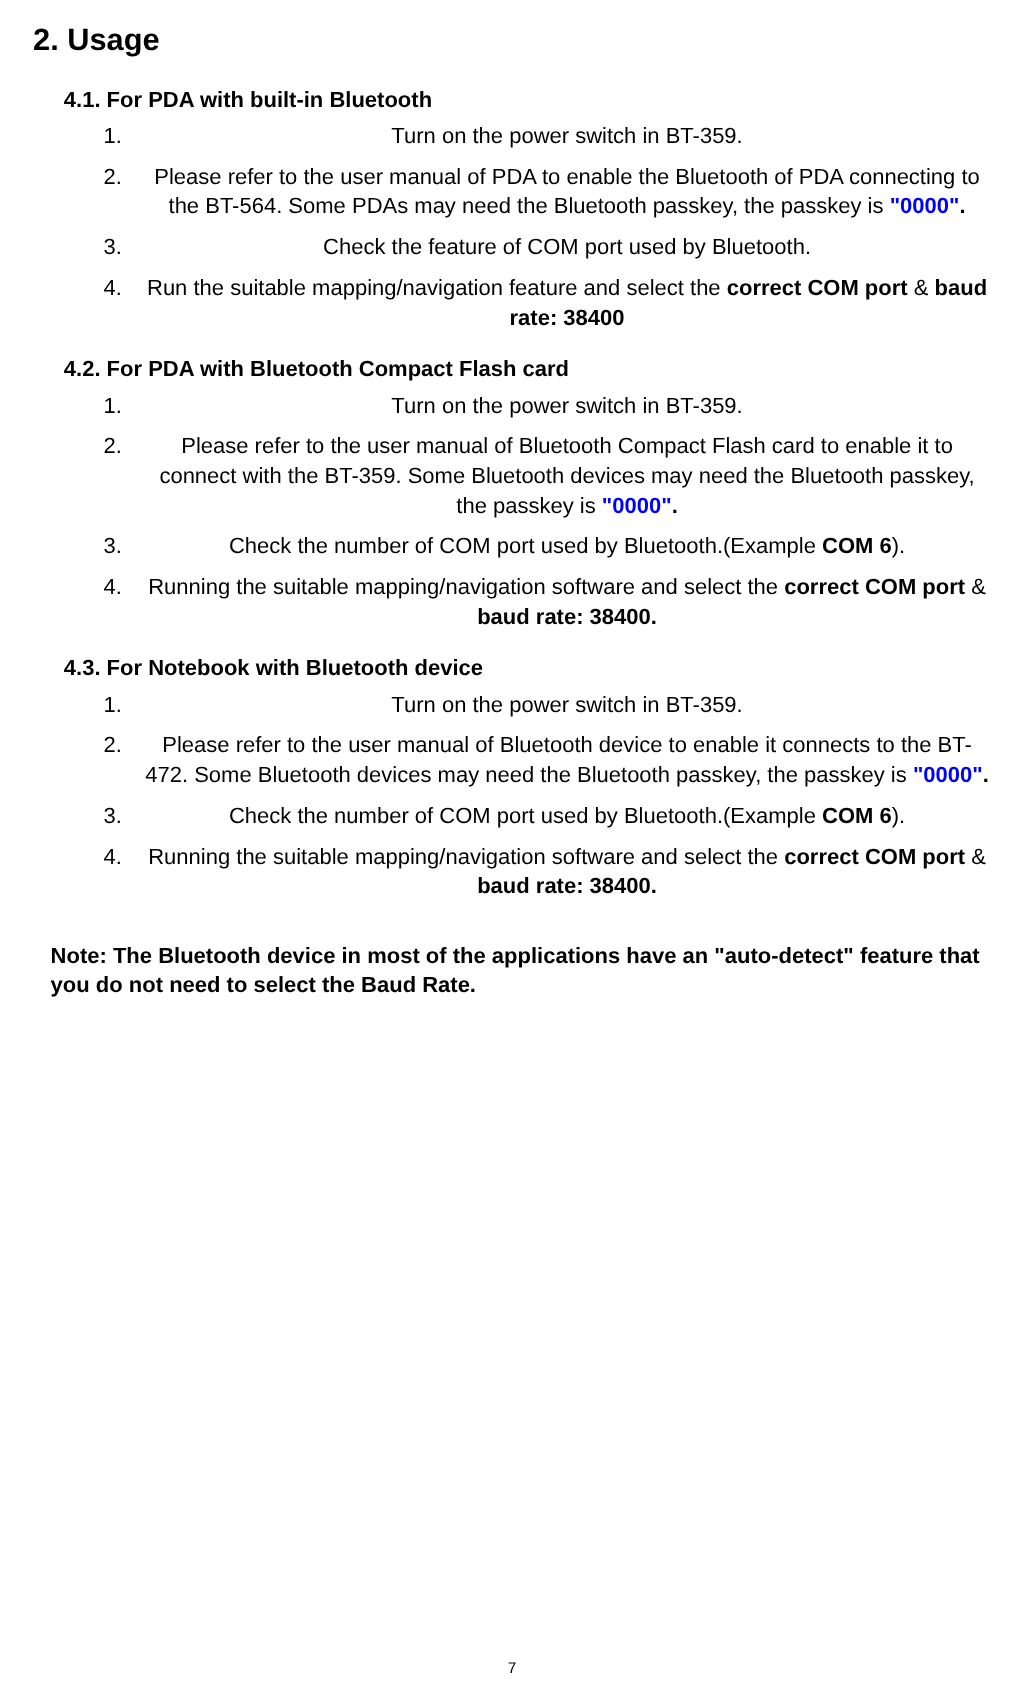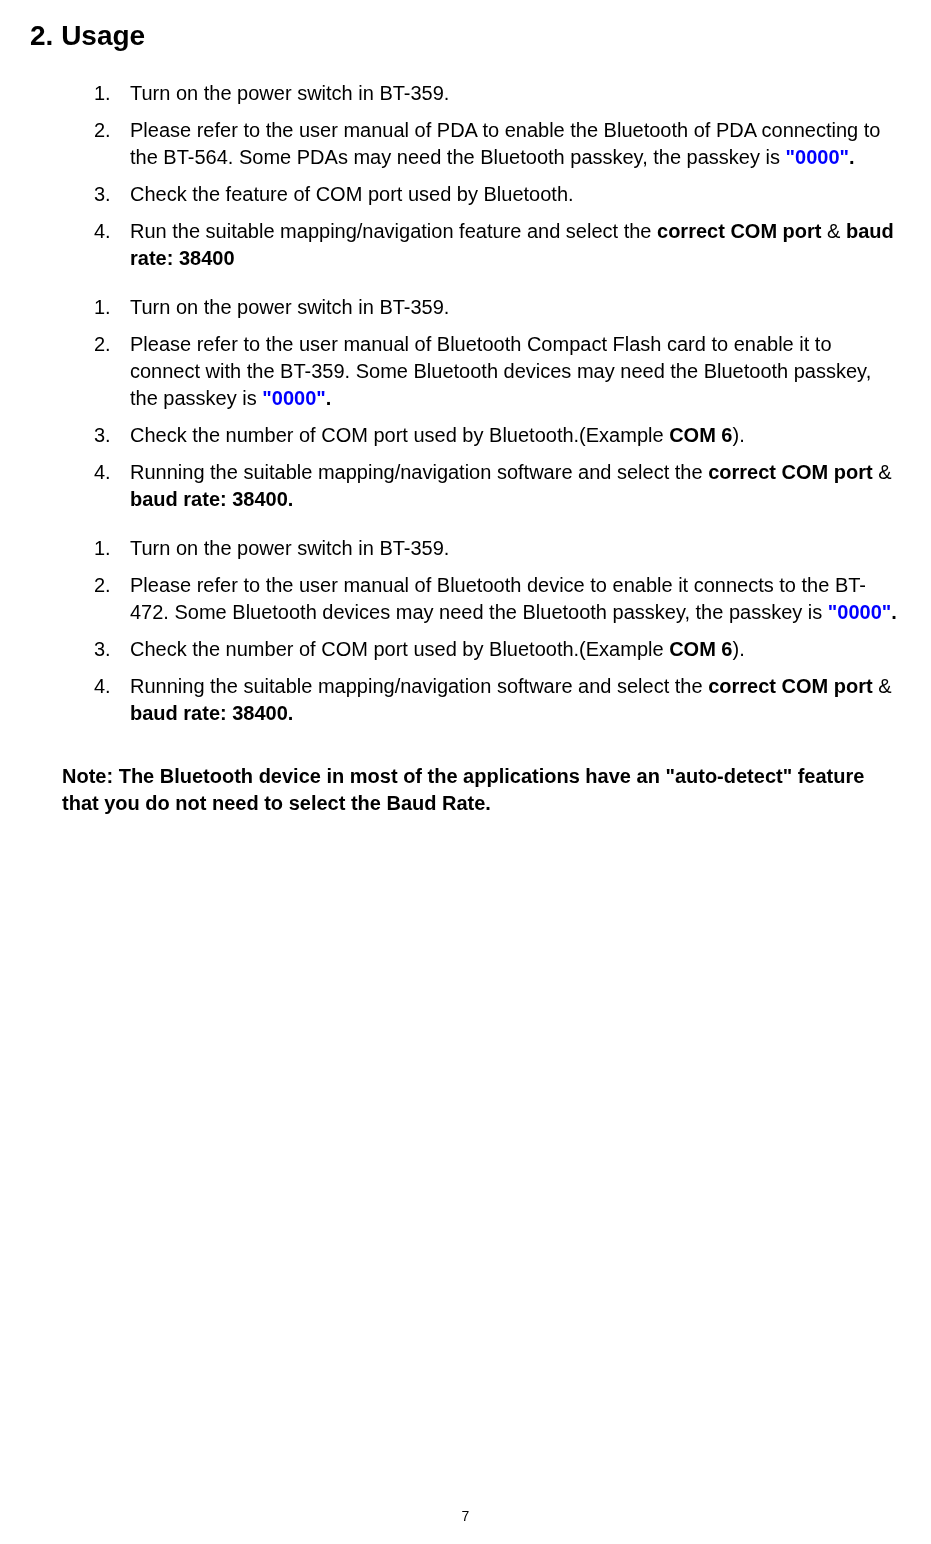--- a/index.html
+++ b/index.html
@@ -38,90 +38,94 @@
       font-size: 20px;
       line-height: 1.35;
       margin-bottom: 10px;
       display: flex;
     }
     .list-num {
       min-width: 36px;
     }
     .list-text {
       flex: 1;
+      text-align: center;
     }
     .bold {
       font-weight: bold;
     }
     .blue {
       color: #0000ff;
       font-weight: bold;
     }
     .note {
-      margin-left: 32px;
+      margin-left: 16px;
       margin-top: 36px;
       font-size: 20px;
       font-weight: bold;
       line-height: 1.35;
     }
     .page-number {
       position: absolute;
       bottom: 20px;
       left: 50%;
       transform: translateX(-50%);
       font-size: 14px;
     }
   </style>
 </head>
 <body>
 
 <h1 class="main-heading">2.  Usage</h1>
 
 <div id="sections-container">
     <div class="section">
+      <div class="section-heading">4.1. For PDA with built-in Bluetooth</div>
       <div class="list">
         <div class="list-item">
           <span class="list-num">1.</span>
           <span class="list-text"><span>Turn on the power switch in BT-359.</span></span>
         </div>
         <div class="list-item">
           <span class="list-num">2.</span>
           <span class="list-text"><span>Please refer to the user manual of PDA to enable the Bluetooth of PDA connecting to the BT-564. Some PDAs may need the Bluetooth passkey, the passkey is </span><span class="blue">"0000"</span><span class="bold">.</span></span>
         </div>
         <div class="list-item">
           <span class="list-num">3.</span>
           <span class="list-text"><span>Check the feature of COM port used by Bluetooth.</span></span>
         </div>
         <div class="list-item">
           <span class="list-num">4.</span>
           <span class="list-text"><span>Run the suitable mapping/navigation feature and select the </span><span class="bold">correct COM port</span><span> &amp; </span><span class="bold">baud rate: 38400</span></span>
         </div>
       </div>
     </div>
     <div class="section">
+      <div class="section-heading">4.2. For PDA with Bluetooth Compact Flash card</div>
       <div class="list">
         <div class="list-item">
           <span class="list-num">1.</span>
           <span class="list-text"><span>Turn on the power switch in BT-359.</span></span>
         </div>
         <div class="list-item">
           <span class="list-num">2.</span>
           <span class="list-text"><span>Please refer to the user manual of Bluetooth Compact Flash card to enable it to connect with the BT-359. Some Bluetooth devices may need the Bluetooth passkey, the passkey is </span><span class="blue">"0000"</span><span class="bold">.</span></span>
         </div>
         <div class="list-item">
           <span class="list-num">3.</span>
           <span class="list-text"><span>Check the number of COM port used by Bluetooth.(Example </span><span class="bold">COM 6</span><span>).</span></span>
         </div>
         <div class="list-item">
           <span class="list-num">4.</span>
           <span class="list-text"><span>Running the suitable mapping/navigation software and select the </span><span class="bold">correct COM port</span><span> &amp; </span><span class="bold">baud rate: 38400.</span></span>
         </div>
       </div>
     </div>
     <div class="section">
+      <div class="section-heading">4.3. For Notebook with Bluetooth device</div>
       <div class="list">
         <div class="list-item">
           <span class="list-num">1.</span>
           <span class="list-text"><span>Turn on the power switch in BT-359.</span></span>
         </div>
         <div class="list-item">
           <span class="list-num">2.</span>
           <span class="list-text"><span>Please refer to the user manual of Bluetooth device to enable it connects to the BT-472. Some Bluetooth devices may need the Bluetooth passkey, the passkey is </span><span class="blue">"0000"</span><span class="bold">.</span></span>
         </div>
         <div class="list-item">

